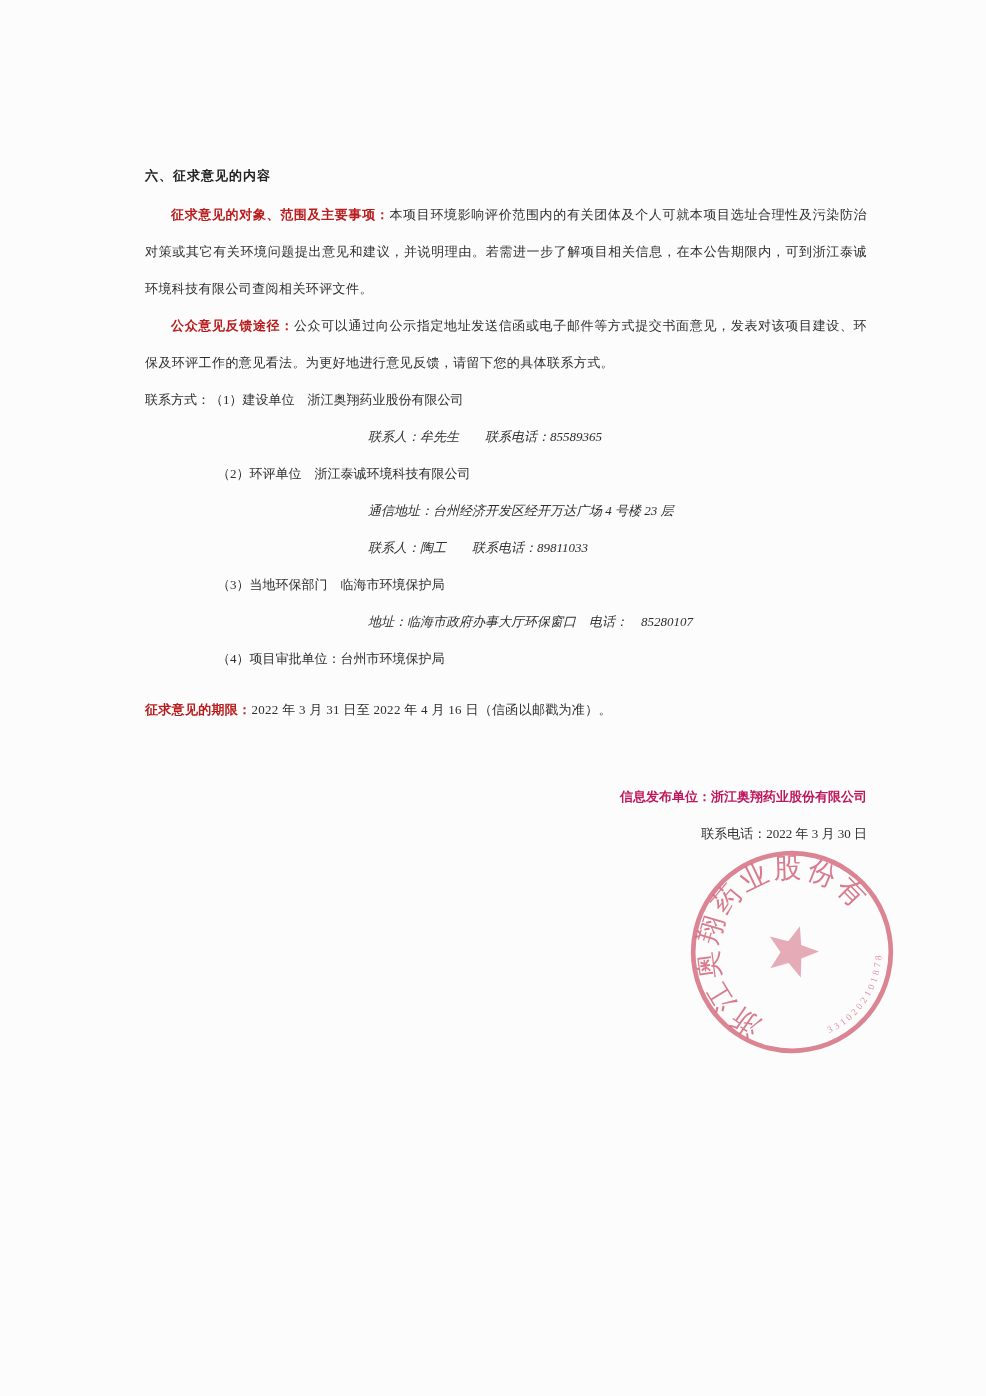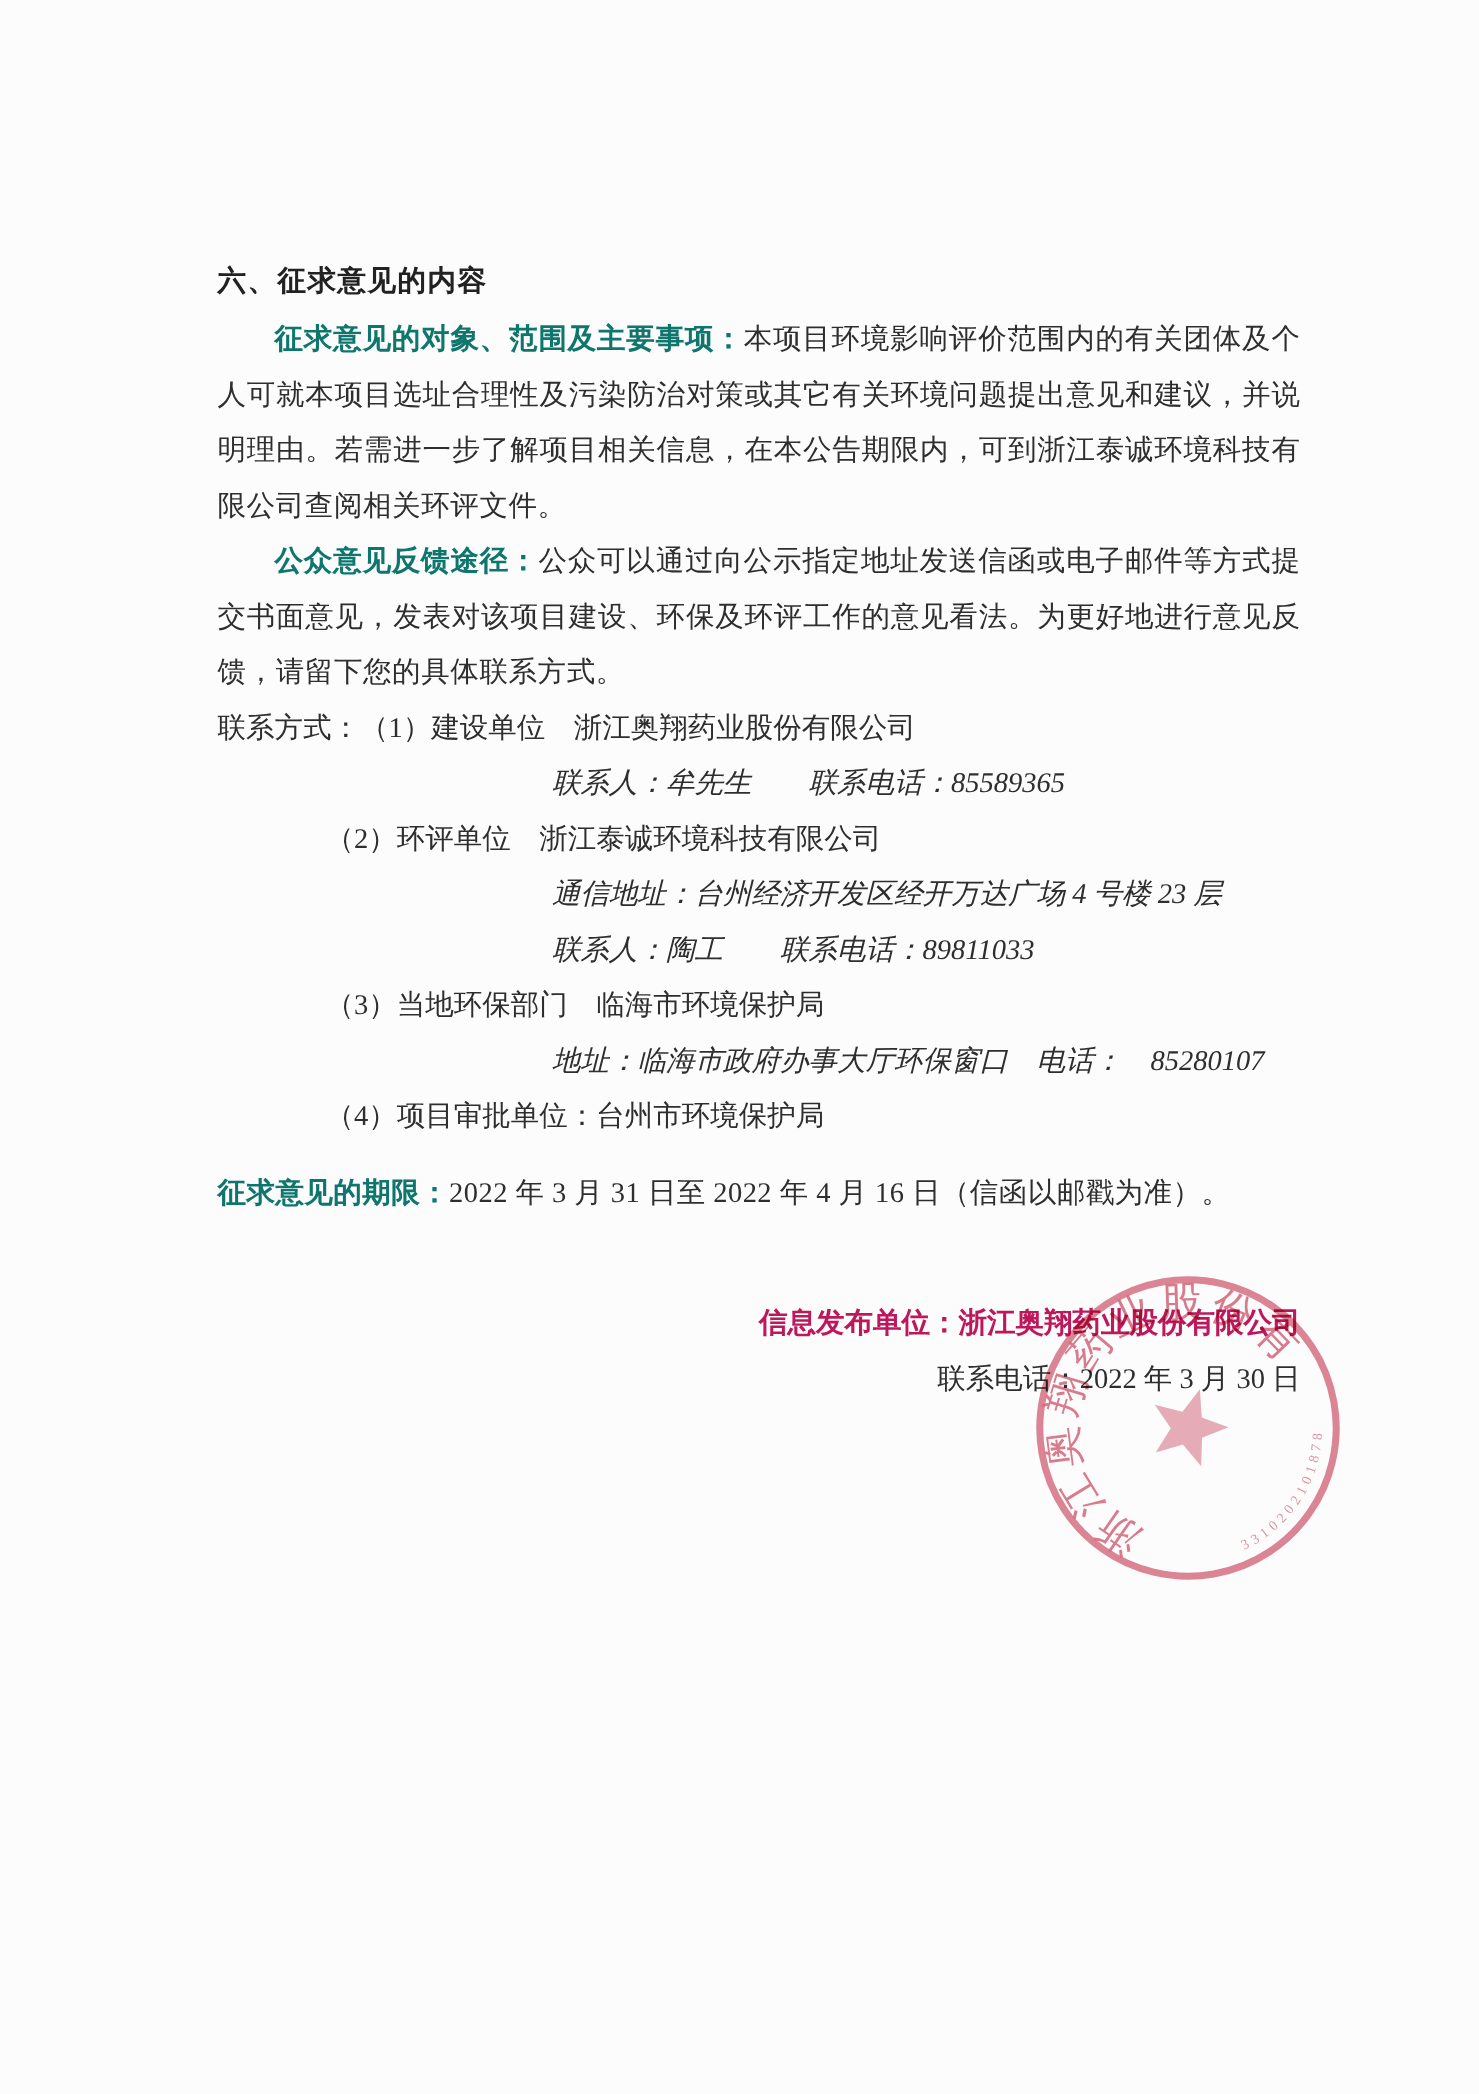--- a/index.html
+++ b/index.html
@@ -7,38 +7,38 @@
     position:relative;
     width:986px;height:1396px;
     margin:0 auto;
     background:#fcfcfc;
     overflow:hidden;
     font-family:"Liberation Serif","DejaVu Serif",serif;
     color:#2e2e2e;
   }
   .content{
     position:absolute;
-    left:145px;top:168px;
+    left:145px;top:156px;
     width:722px;
-    font-size:19px;
+    font-size:13px;
     line-height:37px;
   }
   .heading{
     font-weight:700;
     color:#222;
     line-height:40px;
     letter-spacing:1px;
   }
   p.para{
     margin:0;
     text-indent:2em;
     text-align:justify;
     letter-spacing:0.4px;
   }
-  .lead{font-weight:700;color:#0f766e;}
+  .lead{font-weight:700;color:#b91c1c;}
   .line{white-space:nowrap;}
   .indent-num{margin-left:72px;}
   .indent-detail{margin-left:223px;font-style:italic;}
   .deadline{margin-top:14px;letter-spacing:0.3px;}
   .publish{
     margin-top:50px;
     text-align:right;
   }
   .publish .pub-unit{font-weight:700;color:#be185d;}
   .publish .pub-date{font-weight:400;}

